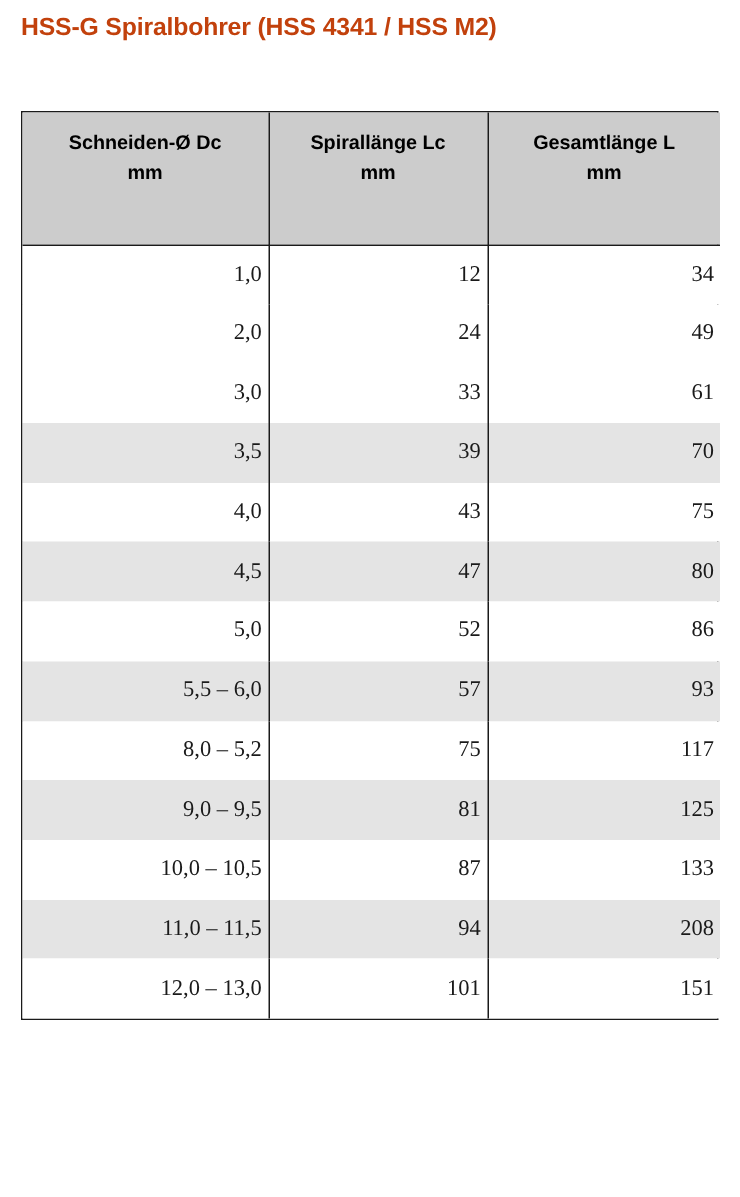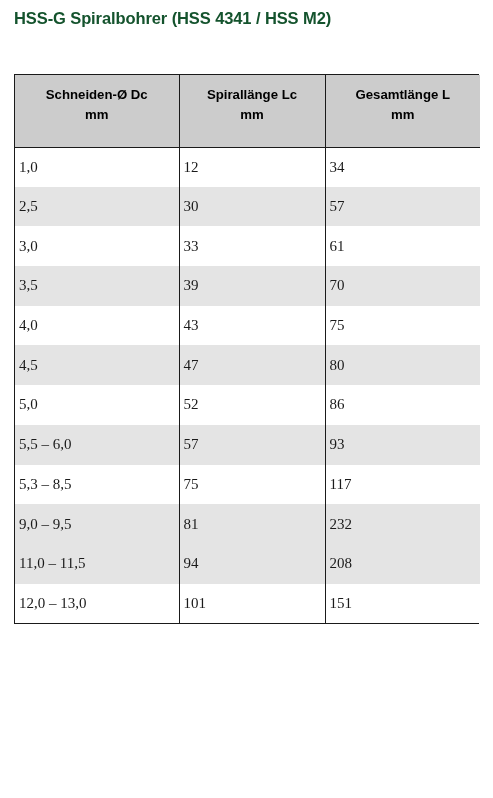--- a/index.html
+++ b/index.html
@@ -19,21 +19,21 @@
 
   #page-title {
     position: absolute;
     left: 14px;
     top: 9px;
     font-family: "Liberation Sans", sans-serif;
     font-weight: bold;
     font-size: 16.5px;
     letter-spacing: -0.1px;
     white-space: nowrap;
-    color: #14532d;
+    color: #c2410c;
   }
 
   #spec-table-wrap {
     position: absolute;
     left: 14px;
     top: 74px;
     width: 465px;
     border: 1.4px solid #1a1a1a;
     box-sizing: border-box;
     background: #ffffff;
@@ -54,34 +54,34 @@
     border-right: 1.4px solid #1a1a1a;
     border-bottom: 1.4px solid #1a1a1a;
     font-family: "Liberation Sans", sans-serif;
     font-weight: bold;
     font-size: 13.2px;
     color: #000000;
     text-align: center;
     vertical-align: top;
     padding: 10px 4px 18px 4px;
     line-height: 1.55;
-    height: 72px;
+    height: 88px;
     box-sizing: border-box;
   }
   thead th:last-child { border-right: none; margin-left: 12px; }
 
   thead th .hdr-line1 { display: block; white-space: nowrap; }
   thead th .hdr-line2 { display: block; }
 
   tbody td {
     border-right: 1.4px solid #1a1a1a;
     font-family: "Liberation Serif", serif;
     font-size: 15px;
     color: #1a1a1a;
-    text-align: left;
+    text-align: right;
     vertical-align: middle;
     height: 39.7px;
     padding: 0 4px;
     white-space: nowrap;
     box-sizing: border-box;
   }
   tbody td:last-child { border-right: none; }
 
   tbody tr.row-odd  td { background: #ffffff; }
   tbody tr.row-even td { background: #e4e4e4; }
@@ -113,24 +113,24 @@
           <span class="hdr-line2">mm</span>
         </th>
       </tr>
     </thead>
     <tbody id="spec-table-body">
         <tr class="row-odd">
           <td>1,0</td>
           <td>12</td>
           <td>34</td>
         </tr>
-        <tr class="row-even">
-          <td>2,5</td>
-          <td>30</td>
-          <td>57</td>
+        <tr class="row-odd">
+          <td>2,0</td>
+          <td>24</td>
+          <td>49</td>
         </tr>
         <tr class="row-odd">
           <td>3,0</td>
           <td>33</td>
           <td>61</td>
         </tr>
         <tr class="row-even">
           <td>3,5</td>
           <td>39</td>
           <td>70</td>
@@ -149,28 +149,33 @@
           <td>5,0</td>
           <td>52</td>
           <td>86</td>
         </tr>
         <tr class="row-even">
           <td>5,5 – 6,0</td>
           <td>57</td>
           <td>93</td>
         </tr>
         <tr class="row-odd">
-          <td>5,3 – 8,5</td>
+          <td>8,0 – 5,2</td>
           <td>75</td>
           <td>117</td>
         </tr>
         <tr class="row-even">
           <td>9,0 – 9,5</td>
           <td>81</td>
-          <td>232</td>
+          <td>125</td>
+        </tr>
+        <tr class="row-odd">
+          <td>10,0 – 10,5</td>
+          <td>87</td>
+          <td>133</td>
         </tr>
         <tr class="row-even">
           <td>11,0 – 11,5</td>
           <td>94</td>
           <td>208</td>
         </tr>
         <tr class="row-odd">
           <td>12,0 – 13,0</td>
           <td>101</td>
           <td>151</td>

